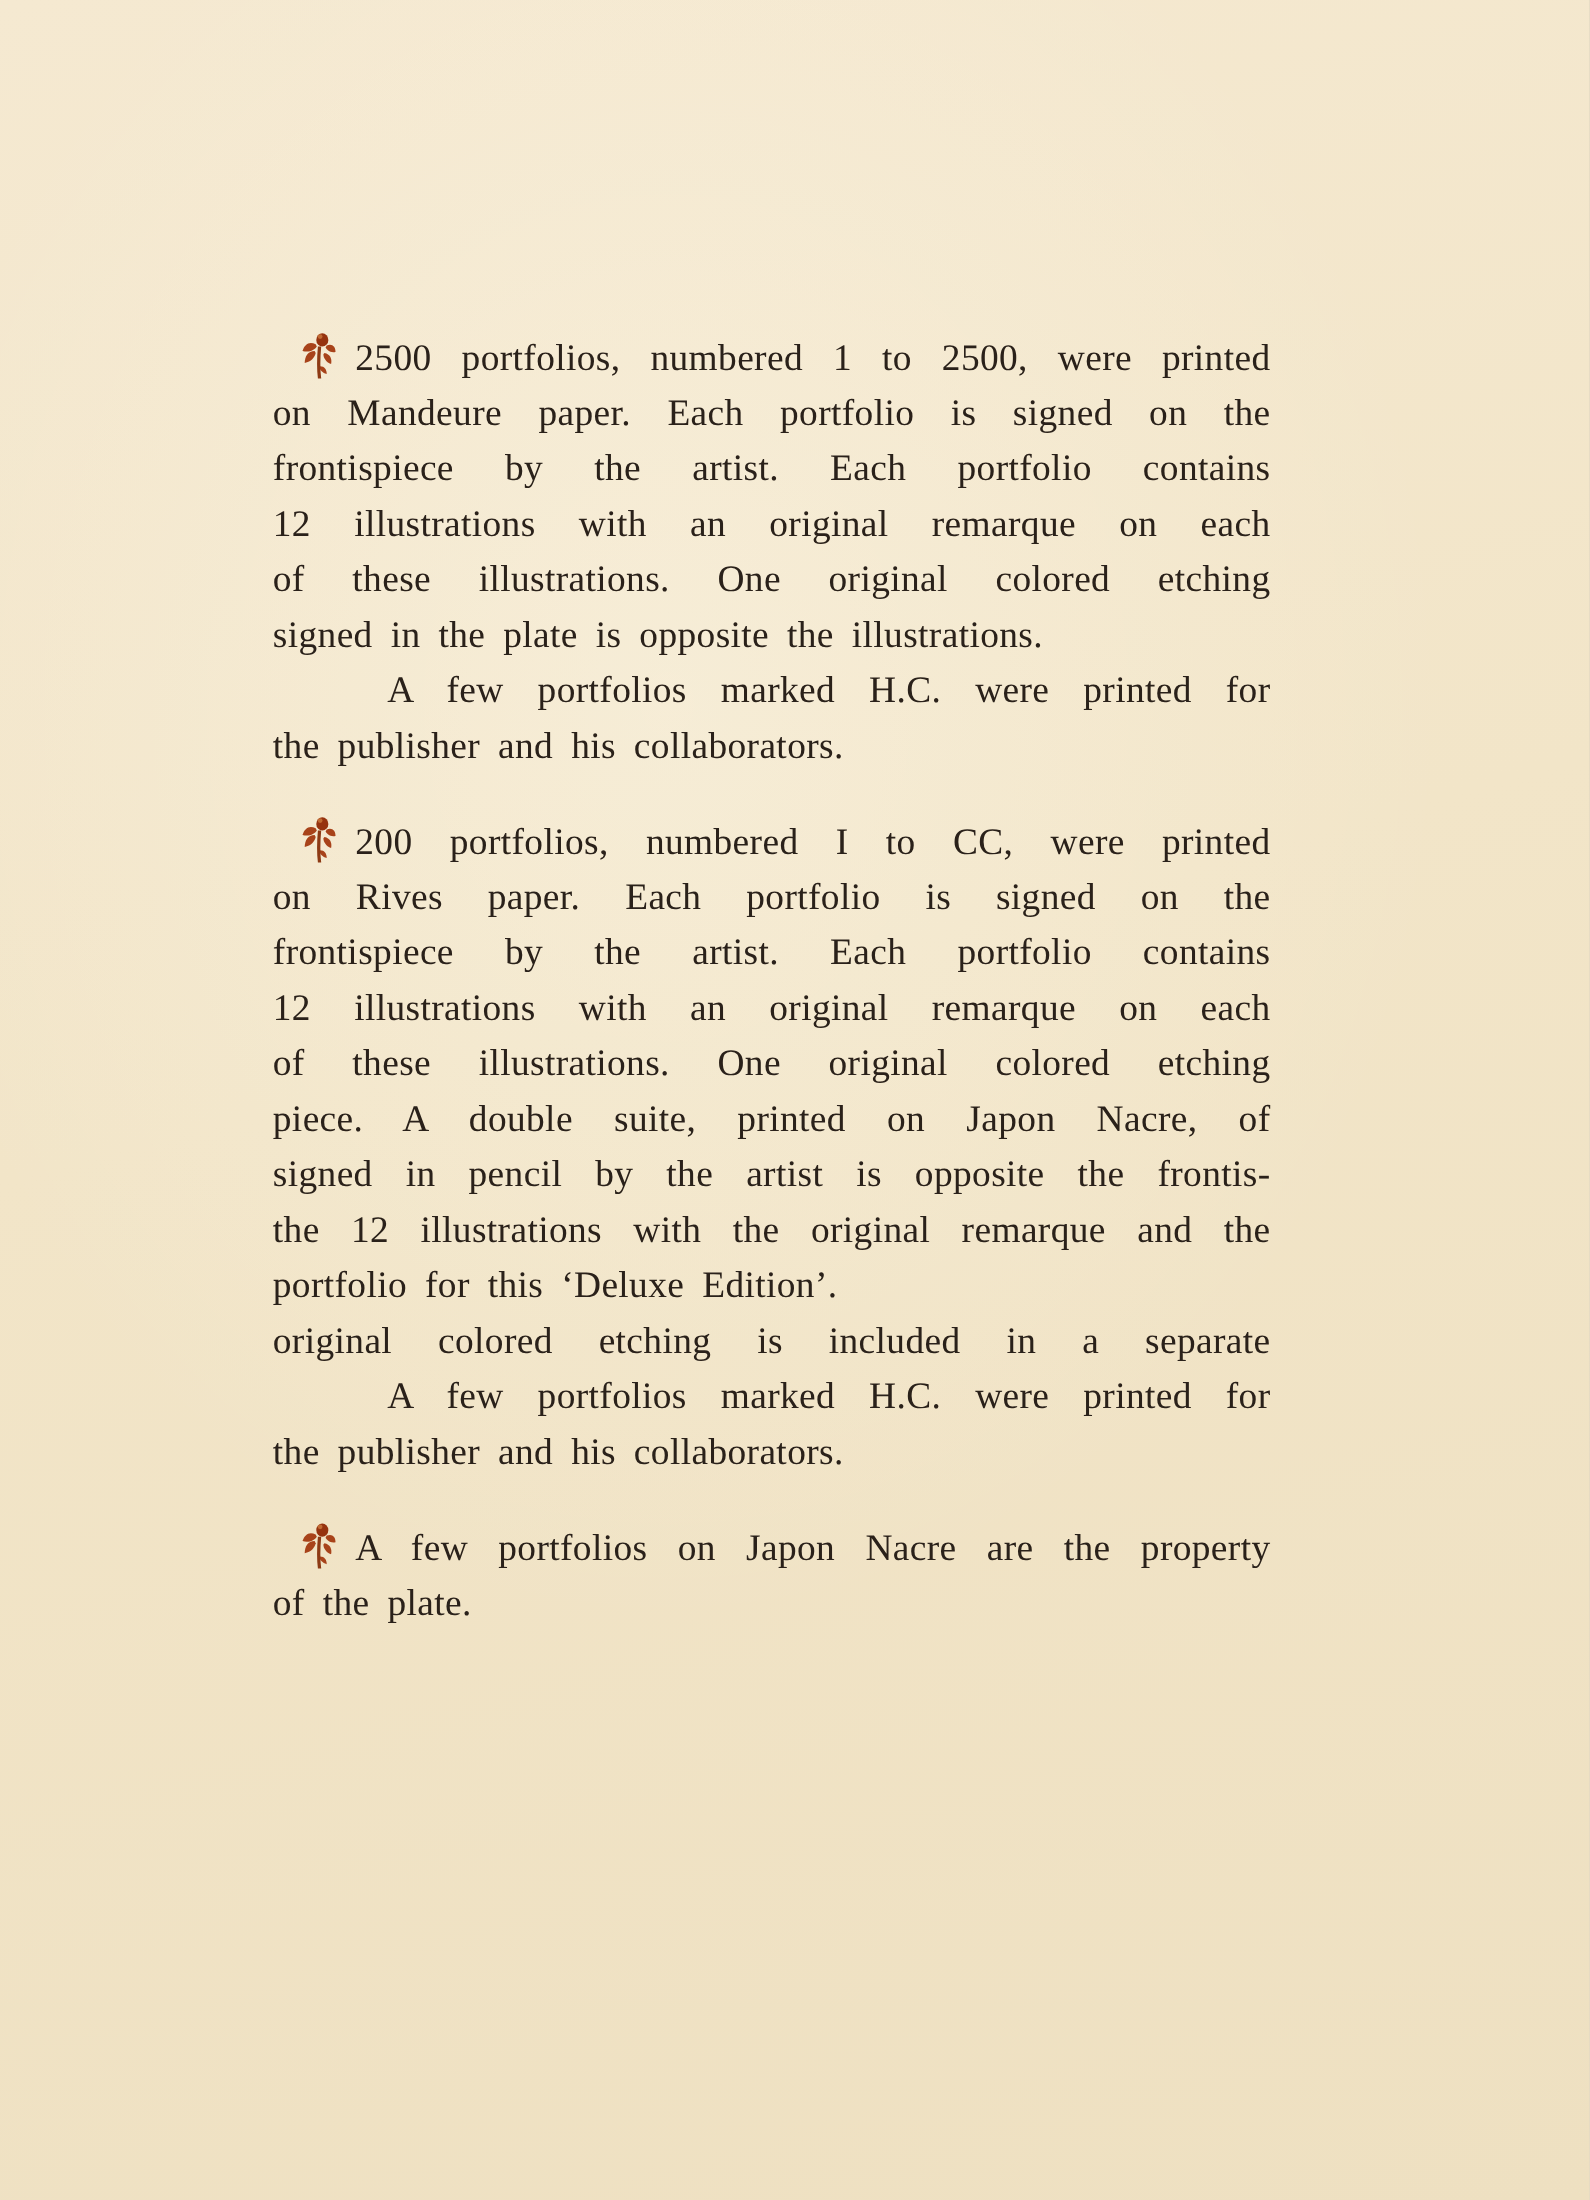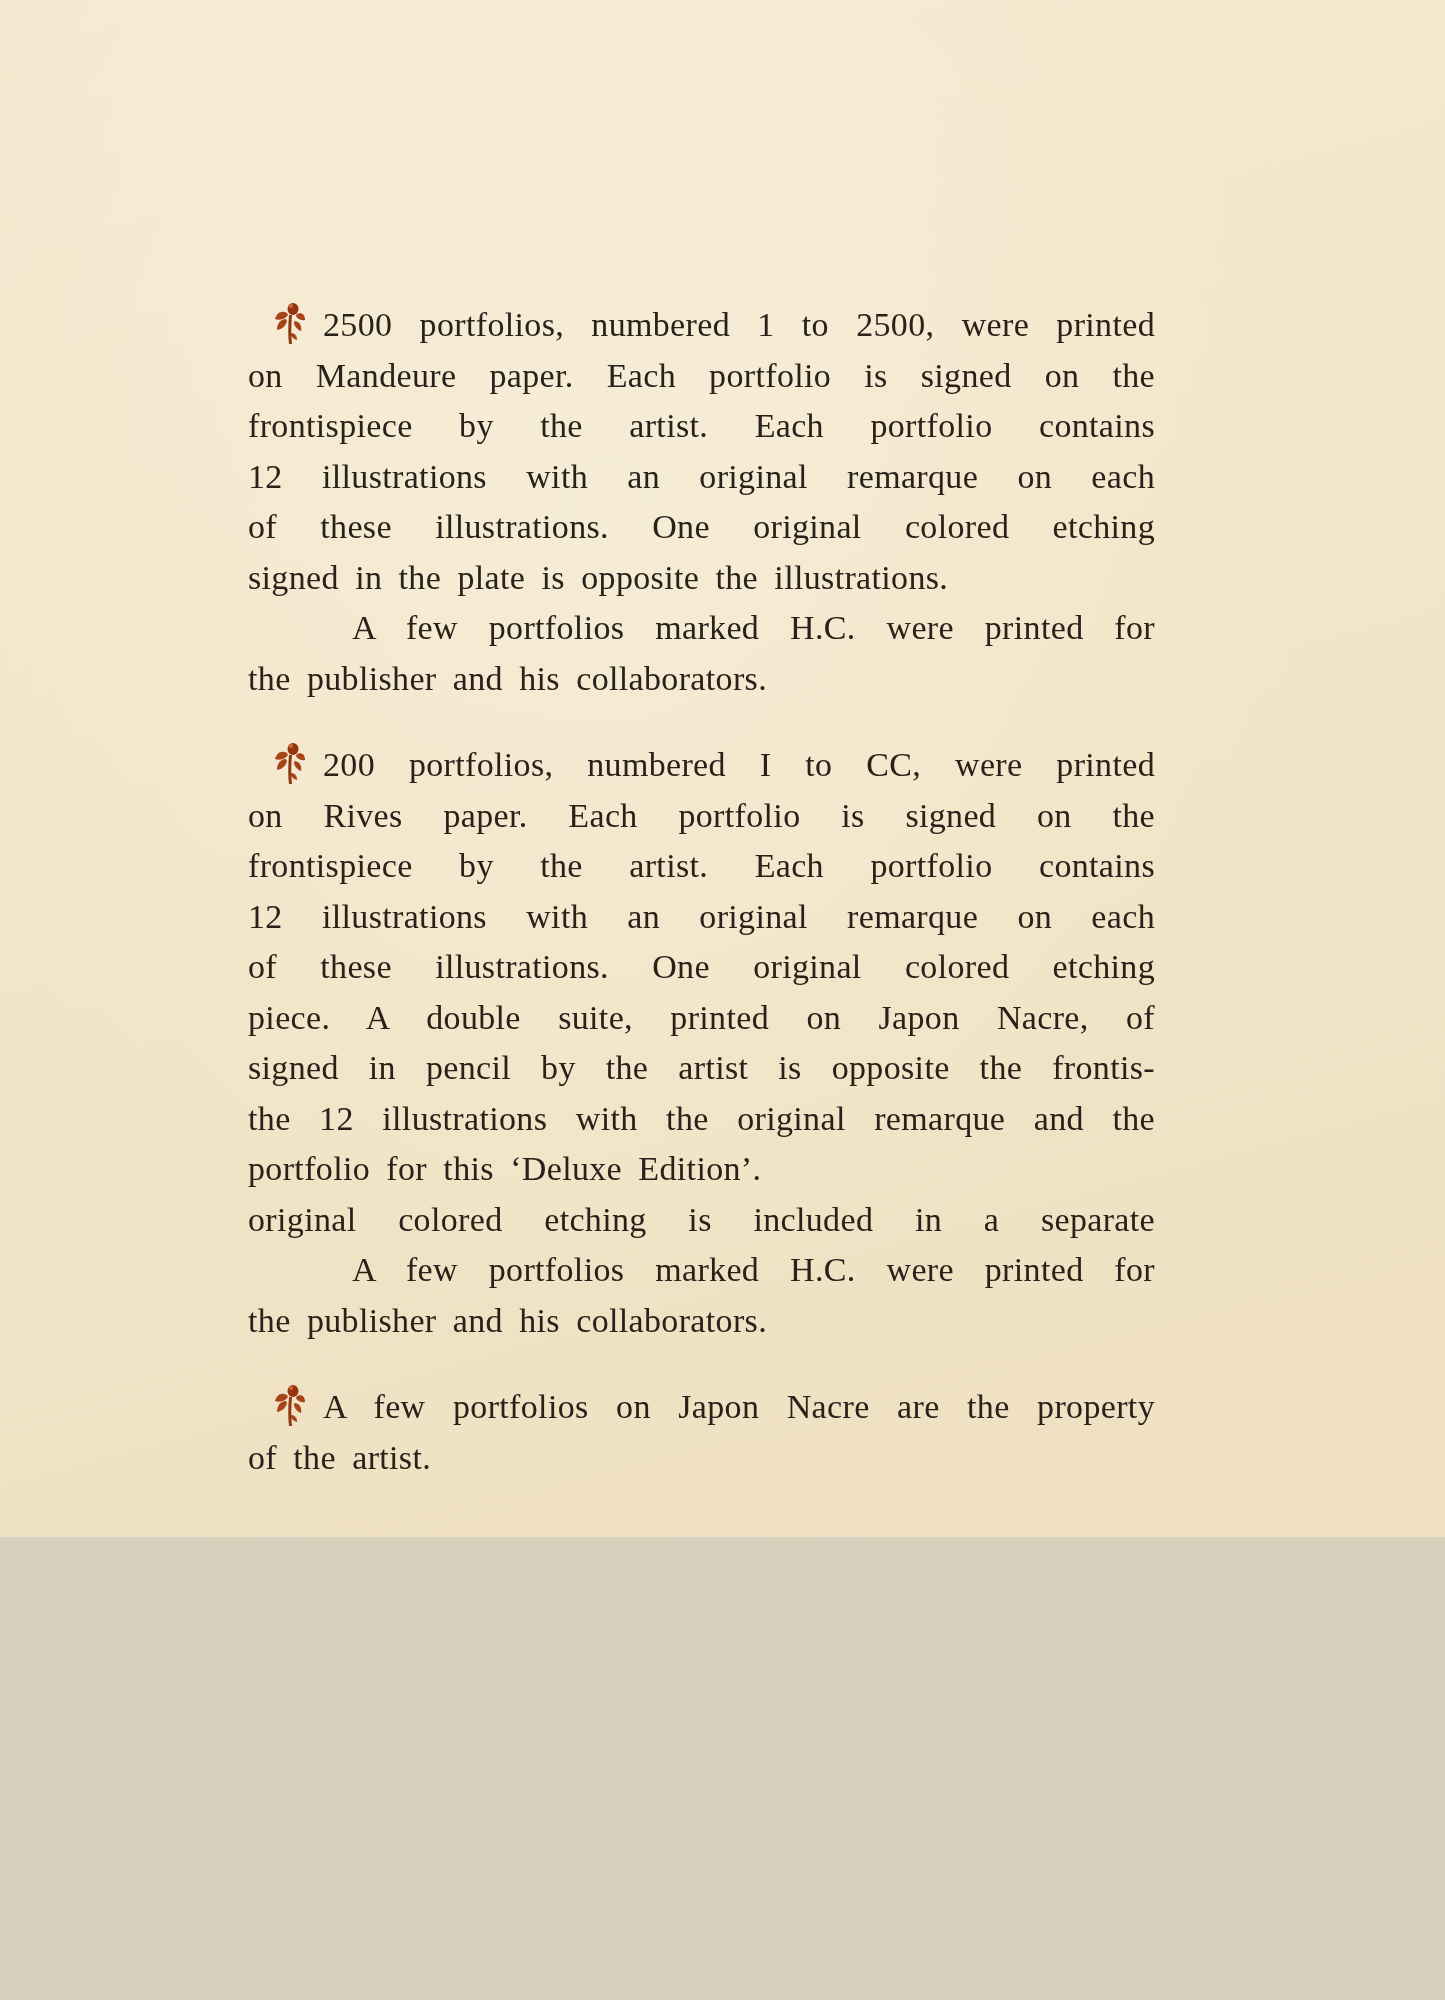--- a/index.html
+++ b/index.html
@@ -1,20 +1,20 @@
 <!DOCTYPE html>
 <html><head>
 <meta charset="utf-8">
 <style>
   html, body { margin: 0; padding: 0; background: #d8d0bd; }
 
   .page {
     position: relative;
     width: 1445px;
-    height: 1537px;
+    height: 2000px;
     overflow: hidden;
     background-color: #f2e5c9;
     background-image:
       radial-gradient(ellipse 1100px 1300px at 42% 32%, rgba(255,252,242,0.30), rgba(255,252,242,0) 65%),
       linear-gradient(165deg, #f5e9d1 0%, #f2e5c8 45%, #eee0c1 100%);
     font-family: "Liberation Serif", "DejaVu Serif", serif;
     color: #2a211a;
   }
 
   .paragraph {
@@ -125,16 +125,16 @@
             <path d="M14 13 C8 10 4 13 2 19 C8 21 13 18 15 15 Z"></path>
             <path d="M13 19 C7 19 4 24 4 30 C10 29 13 25 14 21 Z"></path>
             <path d="M24 14 C29 12 32 15 32 20 C27 21 24 18 23 16 Z"></path>
             <path d="M22 21 C27 22 29 26 28 31 C23 29 21 25 21 22 Z"></path>
             <path d="M18 33 C22 33 24 36 24 40 C20 39 18 36 17 34 Z"></path>
             <path d="M16 44 C15 36 15 26 16 15 L19 15 C18 26 18 36 19 44 Z" fill="#8d3a14"></path>
           </g>
         </svg>
       </span><span>A few portfolios on Japon Nacre are the property</span>
     </div>
-    <div class="line">of the artist.</div>
+    <div class="line">of the plate.</div>
   </section>
 
 </div>
 
 </body></html>

